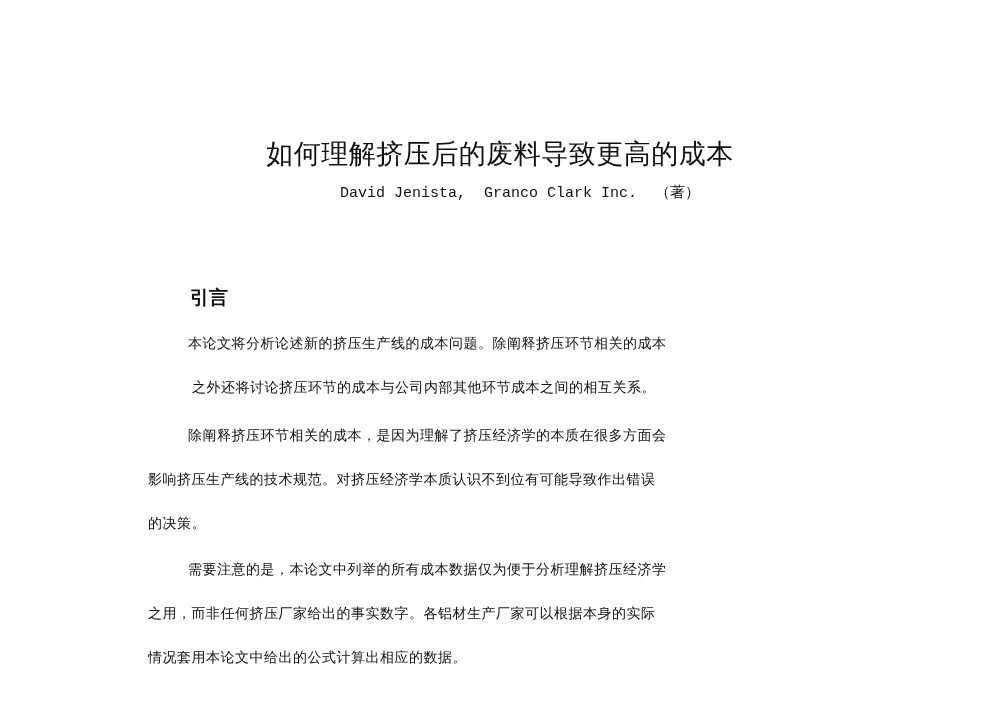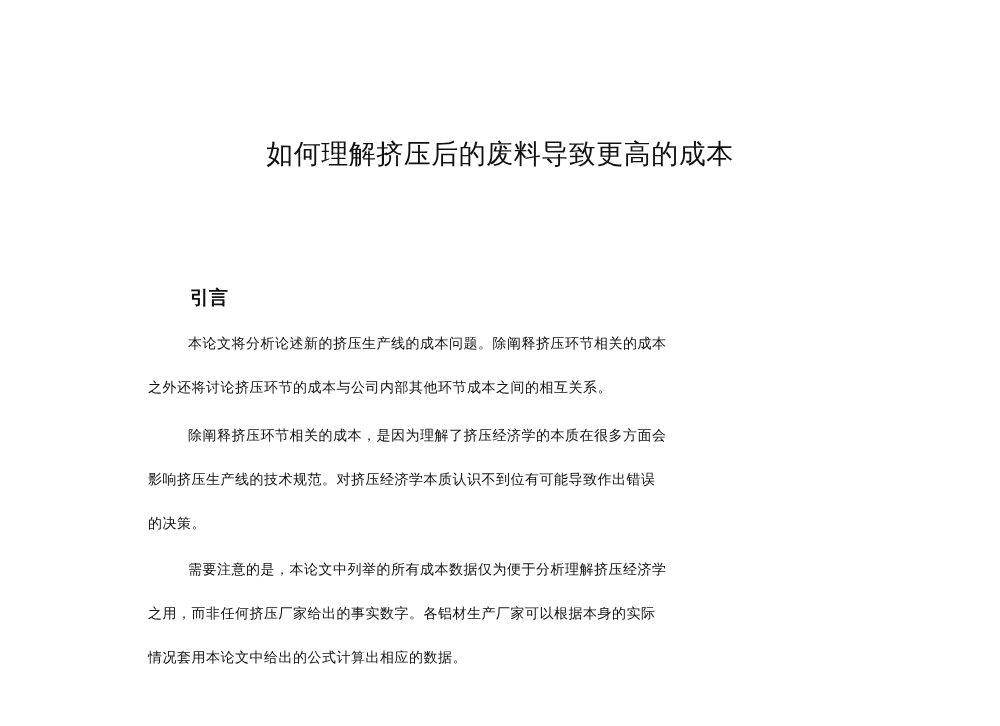--- a/index.html
+++ b/index.html
@@ -14,25 +14,26 @@
   .heading { position:absolute; left:190px; top:284px; font-size:19px; line-height:26px;font-weight:bold; }
   .line { position:absolute; font-size:14px; line-height:26px; white-space:nowrap; letter-spacing:0.5px; }
   .indent { left:188px; }
   .flush { left:148px; }
 </style>
 </head>
 <body>
 
 <div class="page">
   <div class="title">如何理解挤压后的废料导致更高的成本</div>
+  <div class="authors">David Jenista,  Granco Clark Inc.  （著）</div>
   <div class="heading">引言</div>
 
   <div>
     <div class="line indent" style="top:330px;">本论文将分析论述新的挤压生产线的成本问题。除阐释挤压环节相关的成本</div>
-    <div class="line flush" style="top:374px;">之外还将讨论挤压环节的成本与公司内部其他环节成本之间的相互关系。</div>
+    <div class="line flush" style="top:374px;margin-left:44px;">之外还将讨论挤压环节的成本与公司内部其他环节成本之间的相互关系。</div>
   </div>
 
   <div>
     <div class="line indent" style="top:422px;">除阐释挤压环节相关的成本，是因为理解了挤压经济学的本质在很多方面会</div>
     <div class="line flush" style="top:466px;text-align:right;">影响挤压生产线的技术规范。对挤压经济学本质认识不到位有可能导致作出错误</div>
     <div class="line flush" style="top:510px;">的决策。</div>
   </div>
 
   <div>
     <div class="line indent" style="top:556px;">需要注意的是，本论文中列举的所有成本数据仅为便于分析理解挤压经济学</div>

